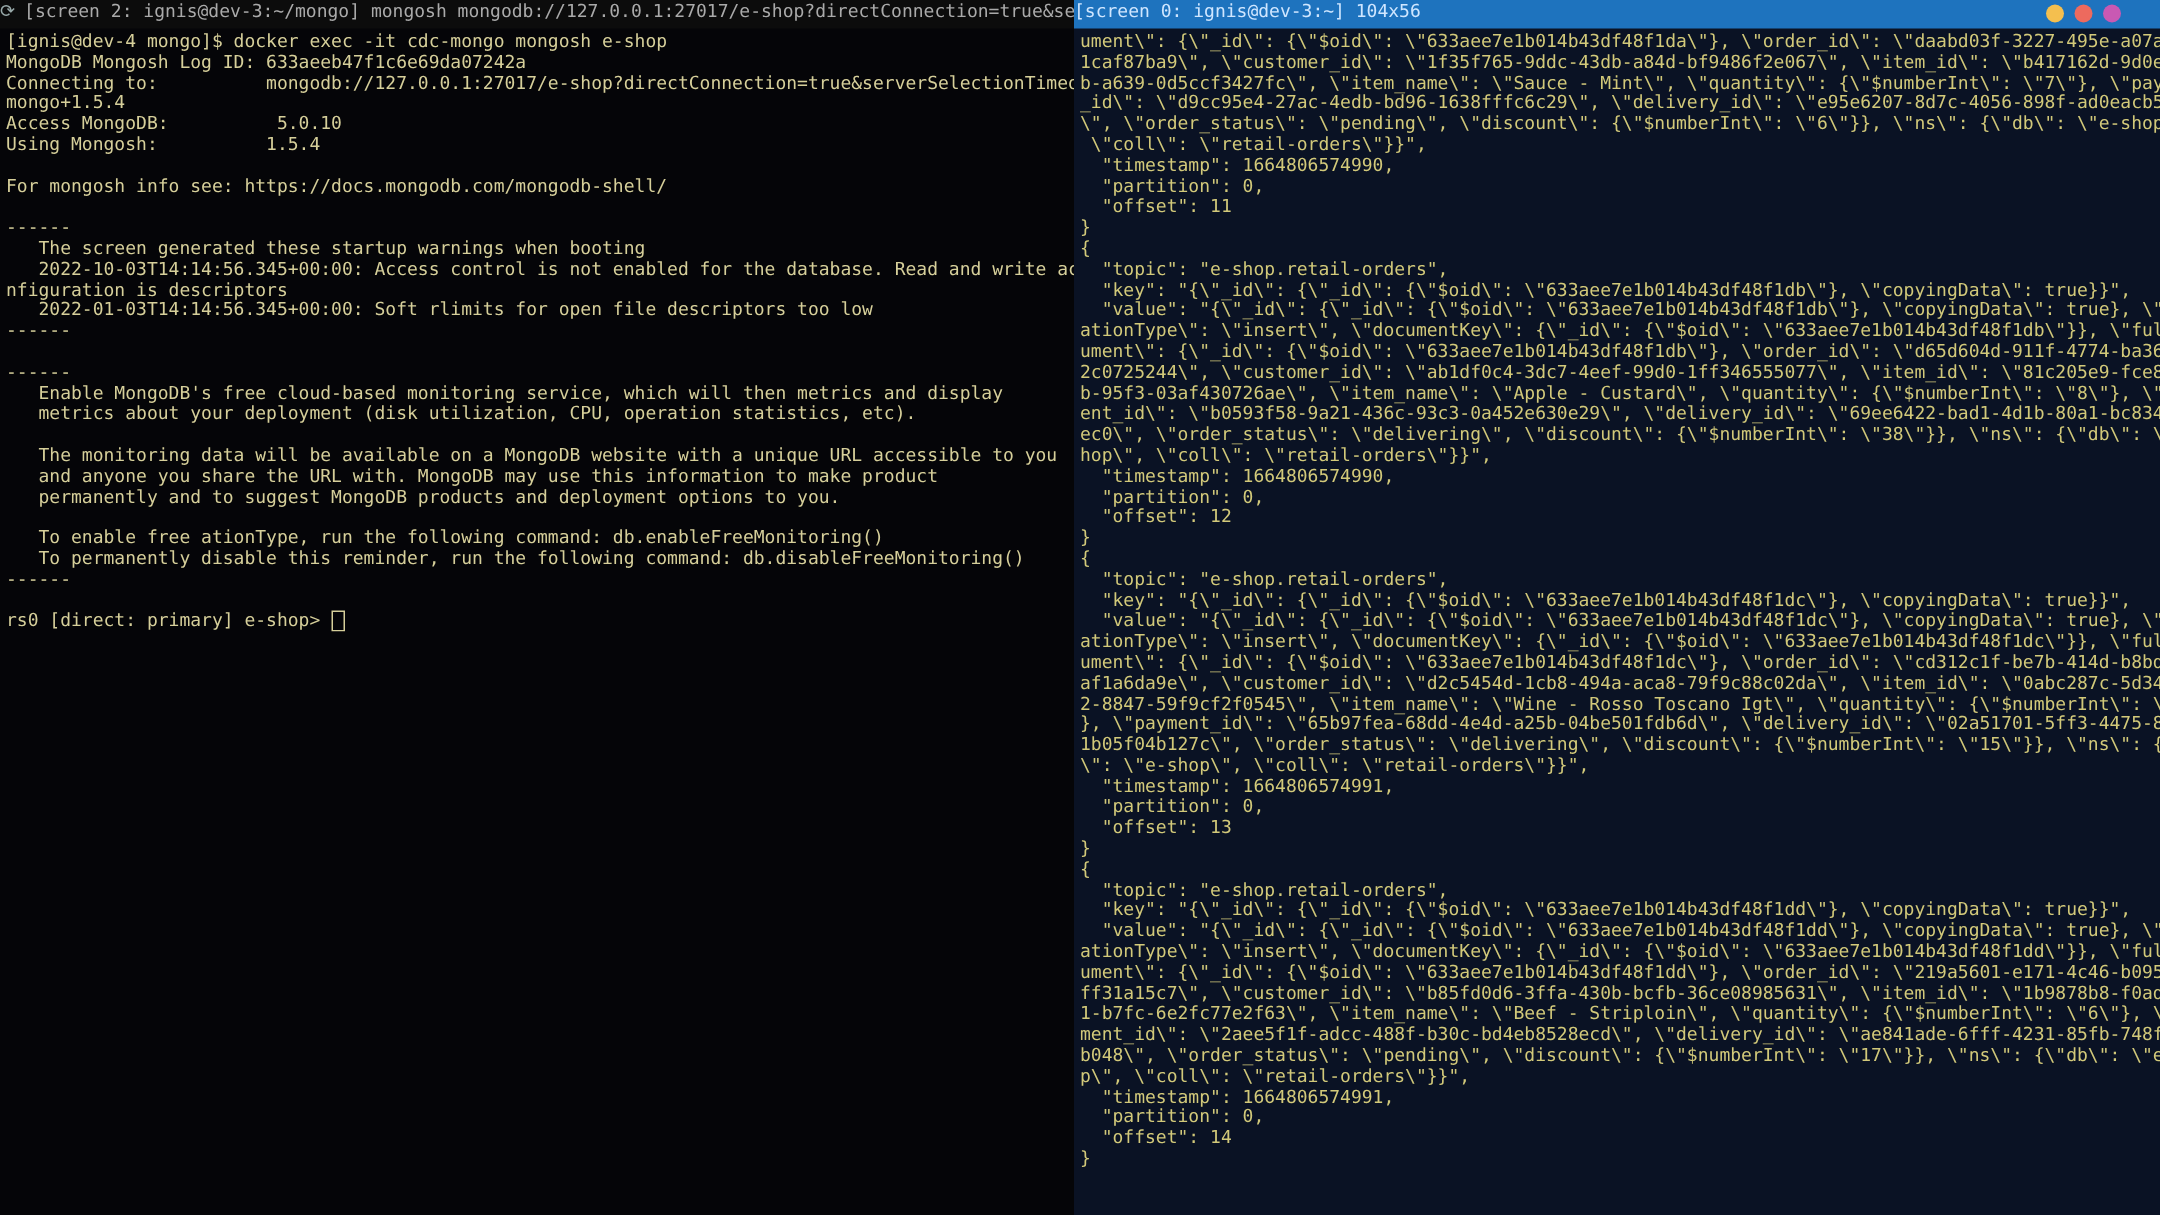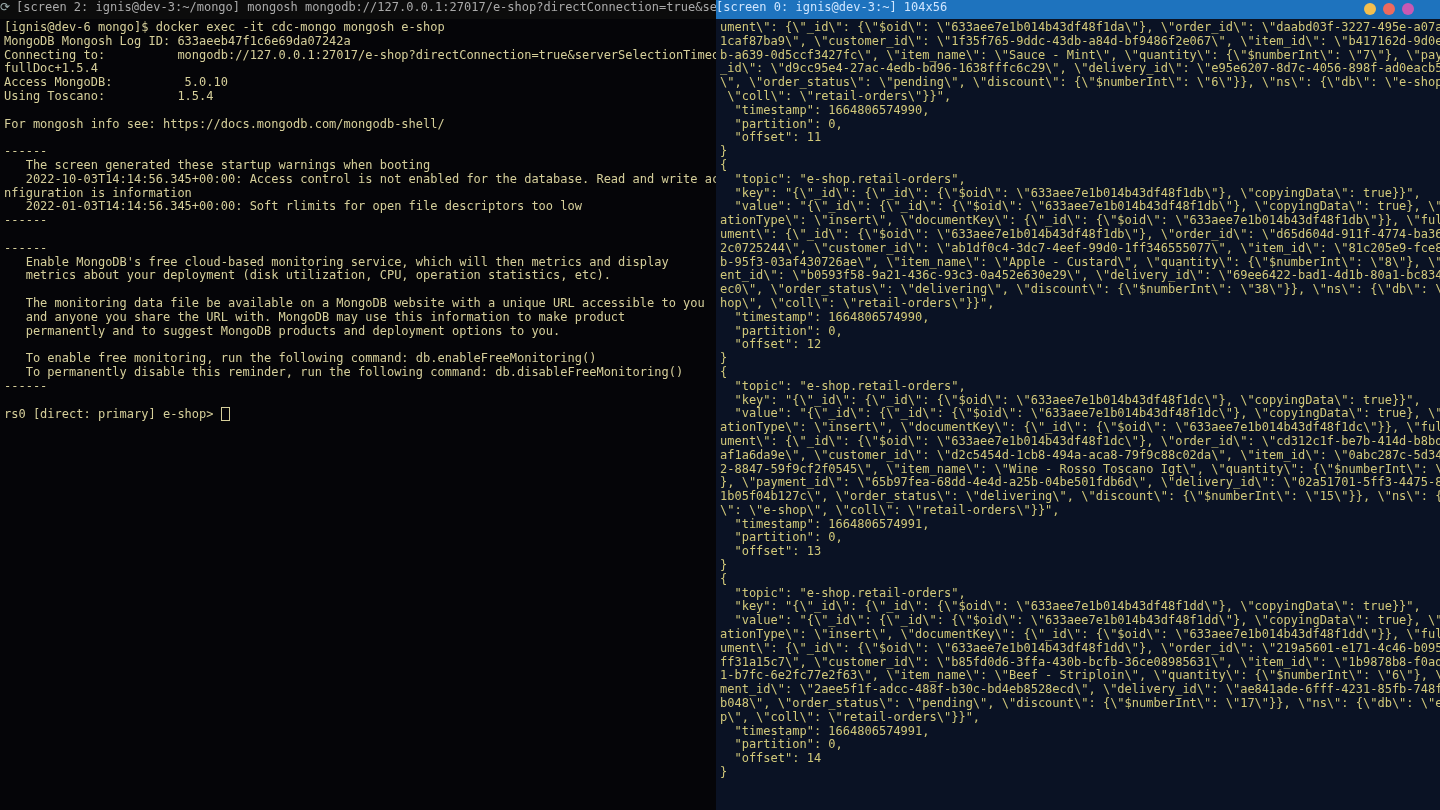--- a/index.html
+++ b/index.html
@@ -19,45 +19,45 @@
 </style>
 </head>
 <body>
 
 <div class="win L">
   <div class="titlebar" style="display:flex;">
     <span style="width:18px;text-align:center;color:#9aa;">⟳</span>
     <span style="flex:1;color:#aaa;padding-left:6px;">[screen 2: ignis@dev-3:~/mongo] mongosh mongodb://127.0.0.1:27017/e-shop?directConnection=true&amp;serverSelectionTimeoutM 118x60</span>
 
   </div>
-  <div class="body"><span>[ignis@dev-6 mongo]$ docker exec -it cdc-mongo mongosh e-shop</span>
+  <div class="body"><span>[ignis@dev-4 mongo]$ docker exec -it cdc-mongo mongosh e-shop</span>
 <span>MongoDB Mongosh Log ID: 633aeeb47f1c6e69da07242a</span>
 <span>Connecting to:          mongodb://127.0.0.1:27017/e-shop?directConnection=true&amp;serverSelectionTimeoutMS=2000&amp;appName=m</span>
-<span>fullDoc+1.5.4</span>
+<span>mongo+1.5.4</span>
 <span>Access MongoDB:          5.0.10</span>
-<span>Using Toscano:          1.5.4</span>
+<span>Using Mongosh:          1.5.4</span>
 <span></span>
 <span>For mongosh info see: https://docs.mongodb.com/mongodb-shell/</span>
 <span></span>
 <span class="dash">------</span>
 <span>   The screen generated these startup warnings when booting</span>
 <span>   2022-10-03T14:14:56.345+00:00: Access control is not enabled for the database. Read and write access to data and co</span>
-<span>nfiguration is information</span>
+<span>nfiguration is descriptors</span>
 <span>   2022-01-03T14:14:56.345+00:00: Soft rlimits for open file descriptors too low</span>
 <span class="dash">------</span>
 <span></span>
 <span class="dash">------</span>
 <span>   Enable MongoDB's free cloud-based monitoring service, which will then metrics and display</span>
 <span>   metrics about your deployment (disk utilization, CPU, operation statistics, etc).</span>
 <span></span>
-<span>   The monitoring data file be available on a MongoDB website with a unique URL accessible to you</span>
+<span>   The monitoring data will be available on a MongoDB website with a unique URL accessible to you</span>
 <span>   and anyone you share the URL with. MongoDB may use this information to make product</span>
 <span>   permanently and to suggest MongoDB products and deployment options to you.</span>
 <span></span>
-<span>   To enable free monitoring, run the following command: db.enableFreeMonitoring()</span>
+<span>   To enable free ationType, run the following command: db.enableFreeMonitoring()</span>
 <span>   To permanently disable this reminder, run the following command: db.disableFreeMonitoring()</span>
 <span class="dash">------</span>
 <span></span>
 <span>rs0 [direct: primary] e-shop&gt; </span><span class="cursor"></span></div>
 </div>
 
 <div class="win R">
   <div class="titlebar blue">
     <span class="tb-center-txt">[screen 0: ignis@dev-3:~]  104x56</span>
     <span class="mac-dots">

